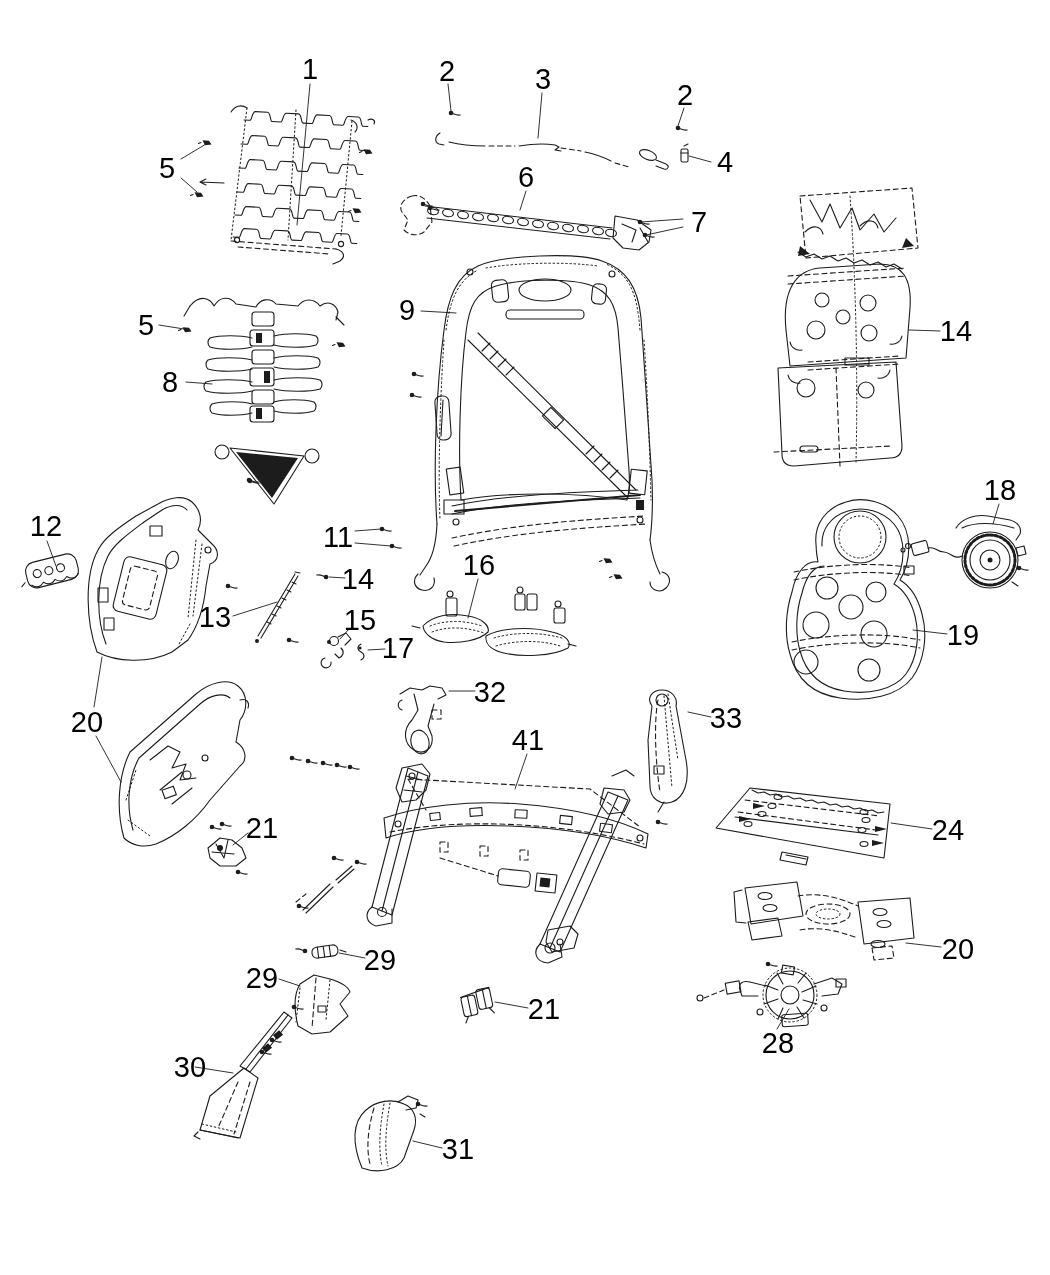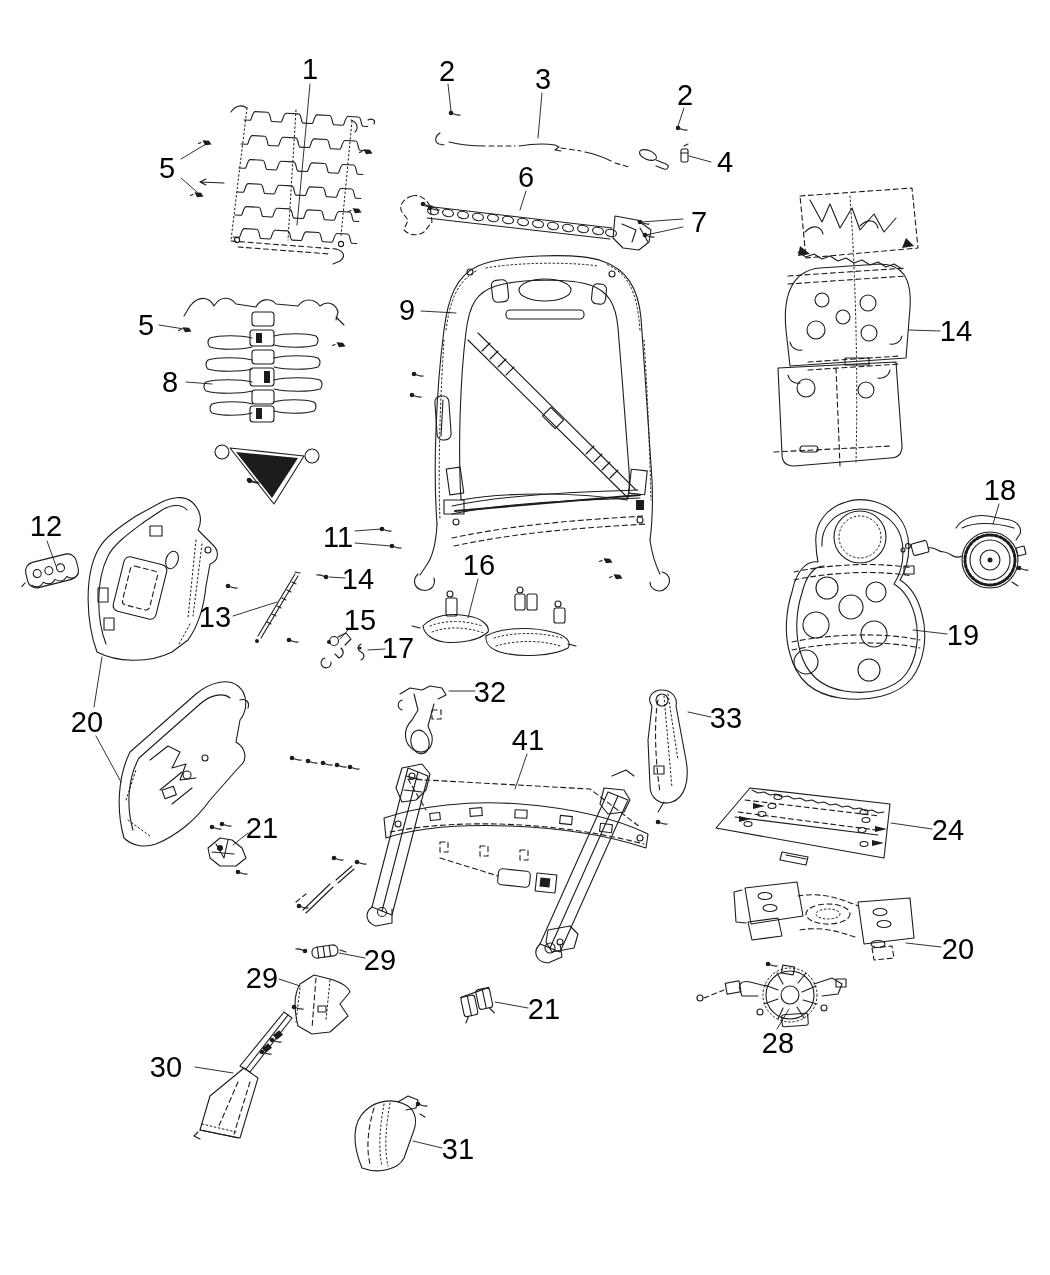--- a/index.html
+++ b/index.html
@@ -557,17 +557,17 @@
 <div class="callout" style="left:87px;top:722px">20</div>
 <div class="callout" style="left:262px;top:828px">21</div>
 <div class="callout" style="left:528px;top:740px">41</div>
 <div class="callout" style="left:726px;top:718px">33</div>
 <div class="callout" style="left:948px;top:830px">24</div>
 <div class="callout" style="left:958px;top:949px">20</div>
 <div class="callout" style="left:380px;top:960px">29</div>
 <div class="callout" style="left:544px;top:1009px">21</div>
 <div class="callout" style="left:778px;top:1043px">28</div>
 <div class="callout" style="left:262px;top:978px">29</div>
-<div class="callout" style="left:166px;top:1067px">30</div>
+<div class="callout" style="left:190px;top:1067px">30</div>
 <div class="callout" style="left:458px;top:1149px">31</div>
 <div class="callout" style="left:490px;top:692px">32</div>
 
 </div>
 
 </body></html>

